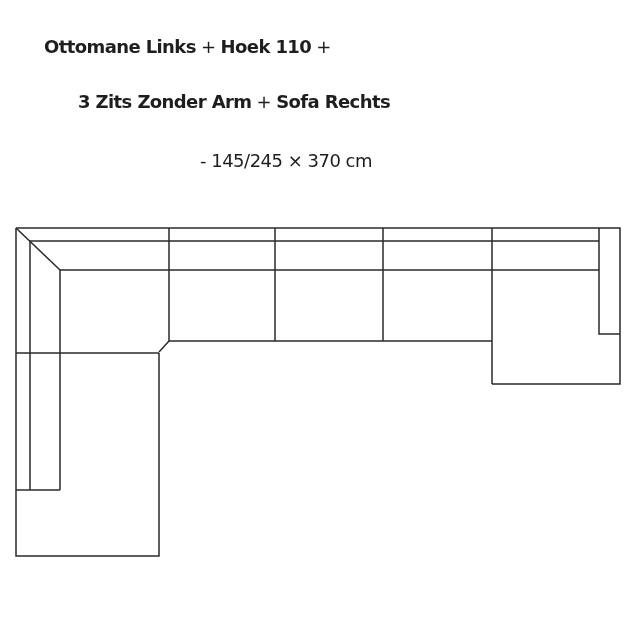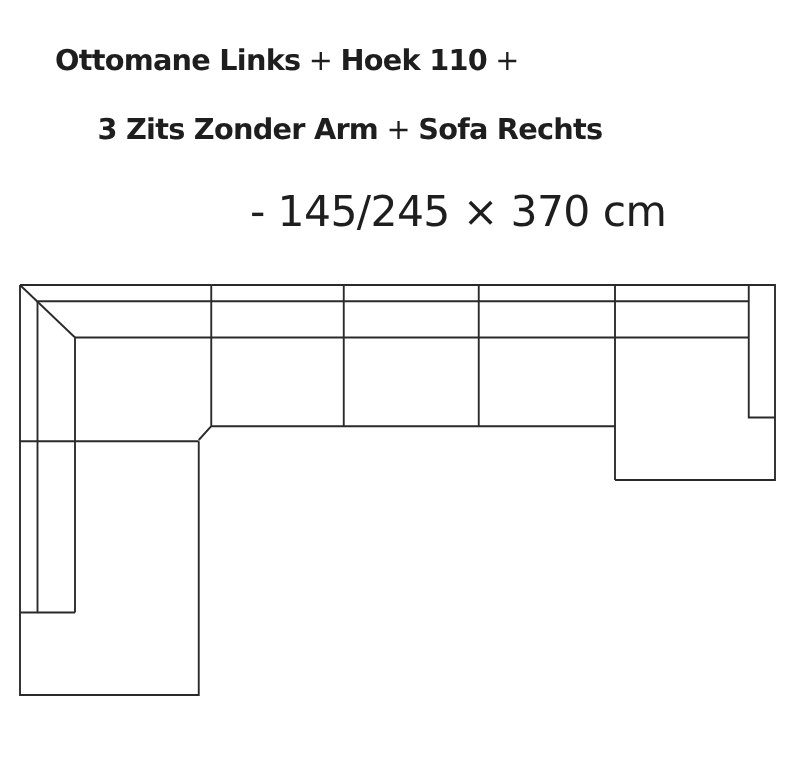--- a/index.html
+++ b/index.html
@@ -1,21 +1,21 @@
 <!DOCTYPE html>
 <html><head>
   <meta charset="utf-8">
   <style>
     html, body { margin: 0; padding: 0; background: #ffffff; }
     body { width: 628px; height: 617px; position: relative; overflow: hidden; font-family: "DejaVu Sans", "Liberation Sans", sans-serif; color: #1c1c1c; }
-    .title-line { position: absolute; white-space: nowrap; font-weight: bold; font-size: 23px; letter-spacing: -0.6px; color: #1e1e1e; }
+    .title-line { position: absolute; white-space: nowrap; font-weight: bold; font-size: 18px; letter-spacing: -0.6px; color: #1e1e1e; }
     .t1 { left: 44px; top: 36px; }
     .t2 { left: 56px; top: 91px; margin-left: 22px; }
     .plus { font-weight: normal; }
-    .dims { position: absolute; left: 200px; top: 150px; font-size: 34px; font-weight: normal; letter-spacing: -0.5px; color: #1e1e1e; white-space: nowrap; }
+    .dims { position: absolute; left: 200px; top: 150px; font-size: 18px; font-weight: normal; letter-spacing: -0.5px; color: #1e1e1e; white-space: nowrap; }
     svg#plan { position: absolute; left: 0; top: 0; }
     svg#plan line, svg#plan polyline, svg#plan polygon, svg#plan rect, svg#plan path { fill: none; stroke: #2a2a2a; stroke-width: 1.5; }
   </style>
 </head>
 <body>
 
 <div class="title-line t1">
   <span>Ottomane Links</span><span class="plus"> + </span><span>Hoek 110</span><span class="plus"> +</span>
 </div>
 

